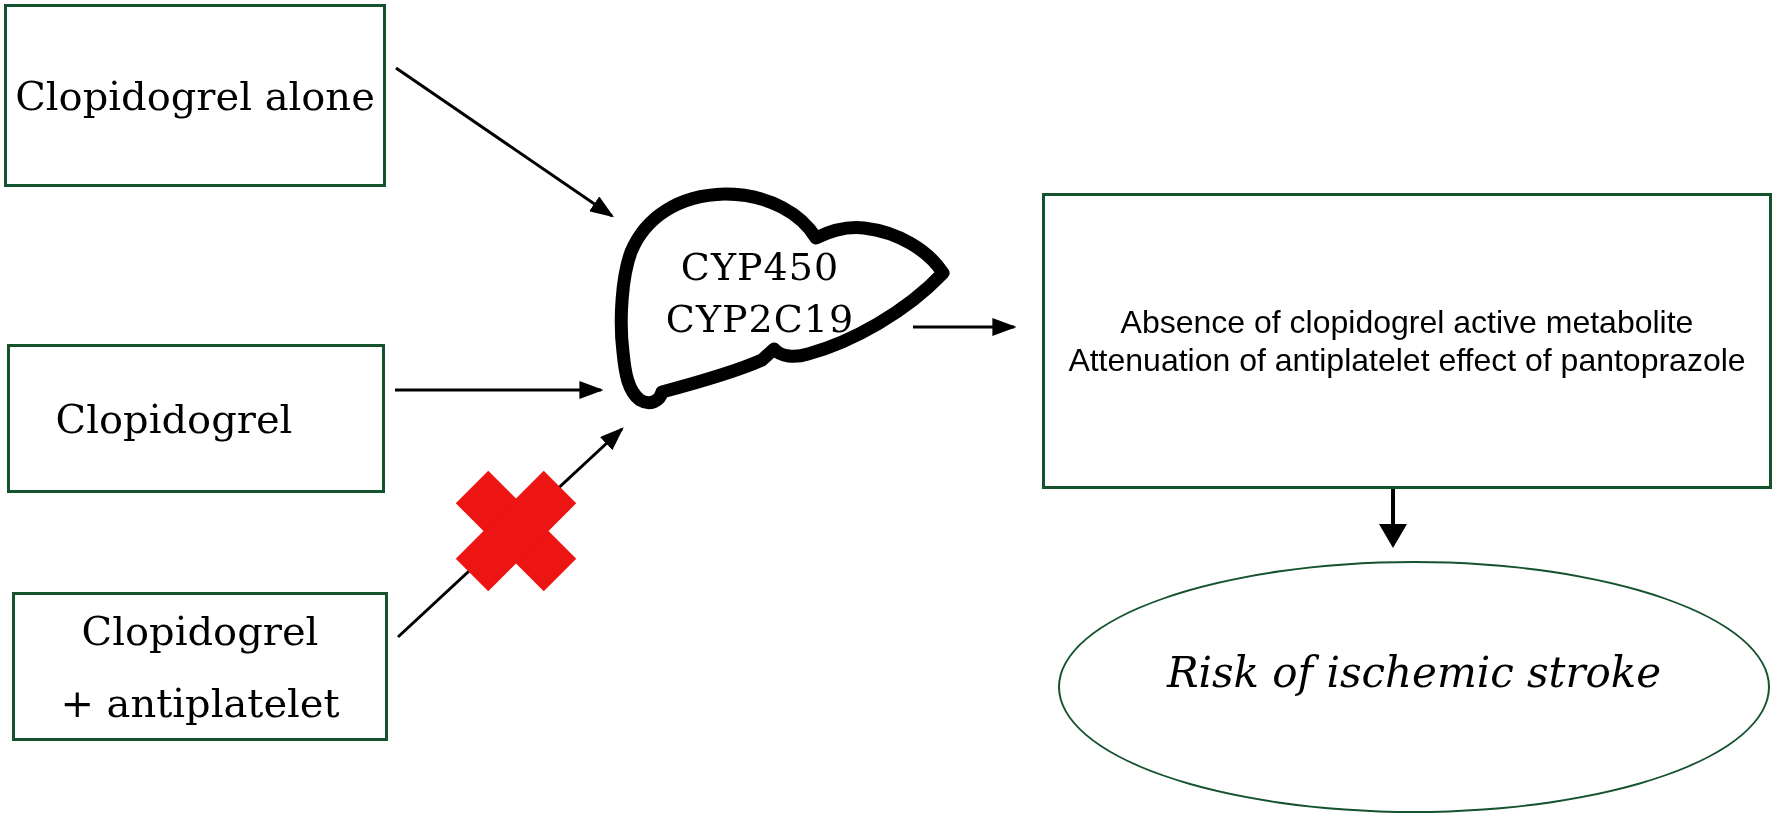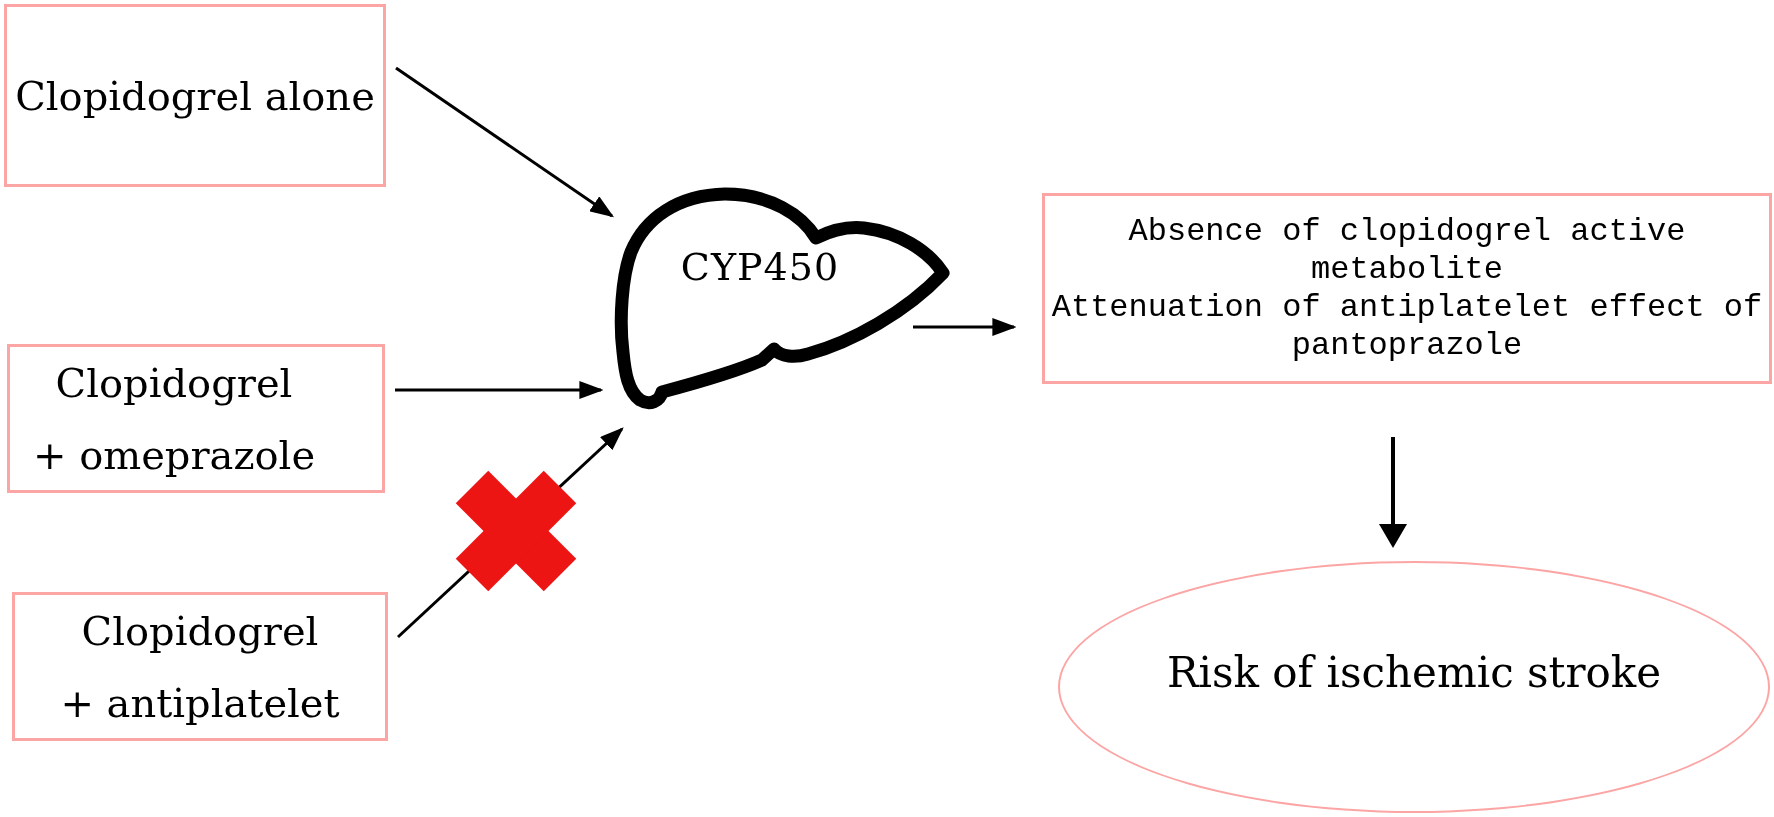--- a/index.html
+++ b/index.html
@@ -17,21 +17,21 @@
     color: #000000;
   }
   .layer {
     position: absolute;
     left: 0;
     top: 0;
   }
   .node {
     position: absolute;
     box-sizing: border-box;
-    border: 3px solid #fca5a5;
+    border: 3px solid #14532d;
     background: #ffffff;
     display: flex;
     flex-direction: column;
     align-items: center;
     justify-content: center;
     text-align: center;
   }
   .node .line { display: block; }
   #node-clopidogrel-alone {
     left: 4px; top: 4px; width: 382px; height: 183px;
@@ -39,30 +39,31 @@
   }
   #node-clopidogrel-omeprazole {
     left: 7px; top: 344px; width: 378px; height: 149px;
     font-size: 40px; line-height: 72px; padding-right: 44px;
   }
   #node-clopidogrel-pantoprazole {
     left: 12px; top: 592px; width: 376px; height: 149px;
     font-size: 40px; line-height: 72px;
   }
   #node-outcome {
-    left: 1042px; top: 193px; width: 730px; height: 191px;
-    font-family: Liberation Mono, monospace;
+    left: 1042px; top: 193px; width: 730px; height: 296px;
+    font-family: Liberation Sans, sans-serif;
     font-size: 32px; line-height: 38px;
   }
   #node-risk {
     left: 1058px; top: 561px; width: 712px; height: 252px;
     border-width: 2px;
     border-radius: 50%;
     font-size: 42px;
     padding-bottom: 30px;
+    font-style: italic;
   }
   .liver-label {
     position: absolute;
     left: 635px; top: 241px; width: 250px;
     text-align: center;
     font-size: 38px;
     line-height: 52px;
     letter-spacing: 1px;
   }
 </style>
@@ -110,30 +111,30 @@
       <line x1="560" y1="487" x2="472" y2="575" stroke="#ed1414" stroke-width="46" stroke-linecap="butt"></line>
     </g>
   </svg>
 
   <div class="node" id="node-clopidogrel-alone">
     <span class="line">Clopidogrel alone</span>
   </div>
 
   <div class="node" id="node-clopidogrel-omeprazole">
     <span class="line">Clopidogrel</span>
-    <span class="line">+ omeprazole</span>
   </div>
 
   <div class="node" id="node-clopidogrel-pantoprazole">
     <span class="line">Clopidogrel</span>
     <span class="line">+ antiplatelet</span>
   </div>
 
   <div class="liver-label">
     <div>CYP450</div>
+    <div>CYP2C19</div>
   </div>
 
   <div class="node" id="node-outcome">
     <span class="line">Absence of clopidogrel active metabolite</span>
     <span class="line">Attenuation of antiplatelet effect of pantoprazole</span>
   </div>
 
   <div class="node" id="node-risk">
     <span class="line">Risk of ischemic stroke</span>
   </div>

